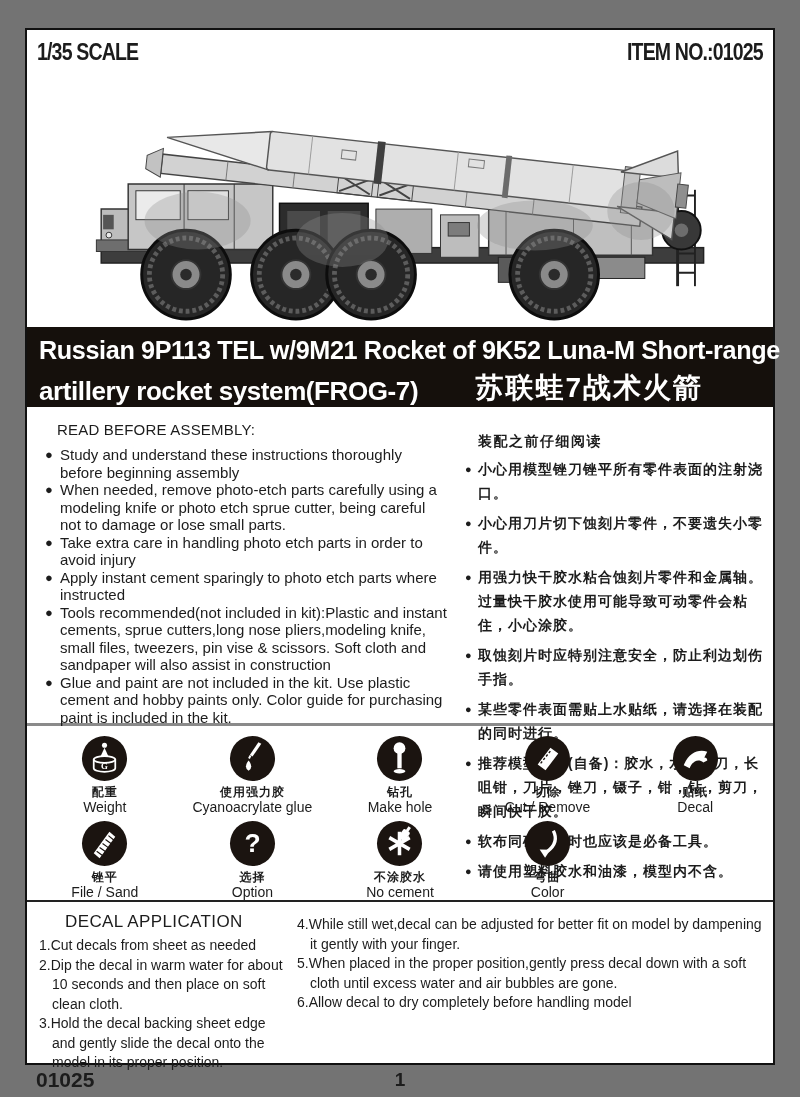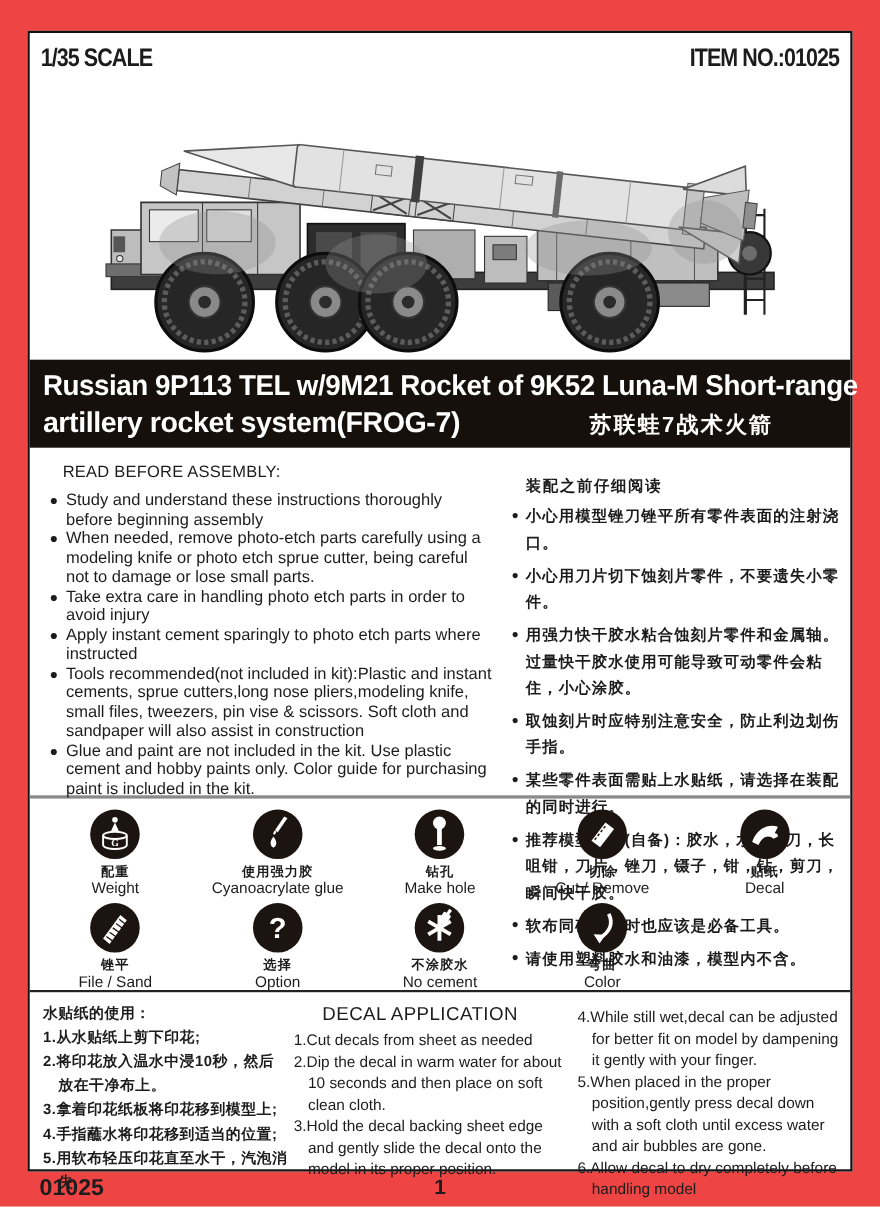--- a/index.html
+++ b/index.html
@@ -1,32 +1,32 @@
 <!DOCTYPE html>
 <html><head>
 <meta charset="utf-8">
 <style>
   html,body{margin:0;padding:0;background:#fff;}
-  .page{position:relative;width:800px;height:1097px;background:#ef4444;overflow:hidden;
+  .page{position:relative;width:800px;height:1097px;background:#737373;overflow:hidden;
         font-family:"Liberation Sans","DejaVu Sans",sans-serif;color:#1c1c1c;}
   .frame{position:absolute;left:25px;top:28px;width:750px;height:1037px;
          border:2.5px solid #111;box-sizing:border-box;background:#fff;}
   
   .hdr{display:flex;justify-content:space-between;align-items:flex-start;padding:9px 10px 0 10px;height:30px;}
   .hdr .scale,.hdr .itemno{font-size:23px;font-weight:bold;letter-spacing:-1px;white-space:nowrap;}
   .hdr .scale{transform:scaleX(.85);transform-origin:left top;}
   .hdr .itemno{transform:scaleX(.85);transform-origin:right top;}
   
   .illus{height:258px;display:flex;justify-content:center;align-items:flex-end;overflow:hidden;}
   
   .titleblock{background:#15100c;color:#fff;padding:8px 14px 9px 12px;height:80px;box-sizing:border-box;}
   .t1{font-size:26px;font-weight:bold;letter-spacing:-0.4px;white-space:nowrap;transform:scaleX(.97);transform-origin:left;}
   .t2row{display:flex;justify-content:space-between;align-items:flex-end;margin-top:3px;padding-right:56px;}
   .t2{font-size:26px;font-weight:bold;letter-spacing:-0.4px;}
-  .t2cn{font-size:20px;font-weight:bold;letter-spacing:2px;}
+  .t2cn{font-size:28px;font-weight:bold;letter-spacing:2px;}
   
   .instr{display:flex;padding:8px 6px 0 18px;height:312px;box-sizing:border-box;}
   .col-en{width:404px;flex:none;}
   .h-en{font-size:15px;letter-spacing:.2px;margin:6px 0 8px 12px;}
   .b-en{display:flex;font-size:15px;line-height:17.5px;}
   .b-en .dot{flex:none;width:15px;font-size:13px;line-height:17.5px;}
   .b-en .txt{flex:1;padding-right:2px;}
   .col-cn{flex:1;padding-left:16px;margin-top:10px;}
   .h-cn{font-size:14px;font-weight:bold;letter-spacing:1.5px;margin:8px 0 6px 13px;}
   .b-cn{display:flex;font-size:14px;font-weight:bold;line-height:24px;letter-spacing:1px;margin-bottom:6px;}
@@ -335,28 +335,20 @@
             </svg>
           <div class="symcn">弯曲</div>
           <div class="symen">Color</div>
         </div>
       </div>
     </div>
 
     <div class="rule-black"></div>
 
     <div class="decal">
-      <div class="d-cn">
-        <div class="h">水贴纸的使用：</div>
-        <div class="s">1.从水贴纸上剪下印花;</div>
-        <div class="s">2.将印花放入温水中浸10秒，然后 放在干净布上。</div>
-        <div class="s">3.拿着印花纸板将印花移到模型上;</div>
-        <div class="s">4.手指蘸水将印花移到适当的位置;</div>
-        <div class="s">5.用软布轻压印花直至水干，汽泡消失</div>
-      </div>
       <div class="d-mid">
         <div class="h">DECAL APPLICATION</div>
         <div class="step-en">1.Cut decals from sheet as needed</div>
         <div class="step-en">2.Dip the decal in warm water for about 10 seconds and then place on soft clean cloth.</div>
         <div class="step-en">3.Hold the decal backing sheet edge and gently slide the decal onto the model in its proper position.</div>
       </div>
       <div class="d-right">
         <div class="step-en">4.While still wet,decal can be adjusted for better fit on model by dampening it gently with your finger.</div>
         <div class="step-en">5.When placed in the proper position,gently press decal down with a soft cloth until excess water and air bubbles are gone.</div>
         <div class="step-en">6.Allow decal to dry completely before handling model</div>

